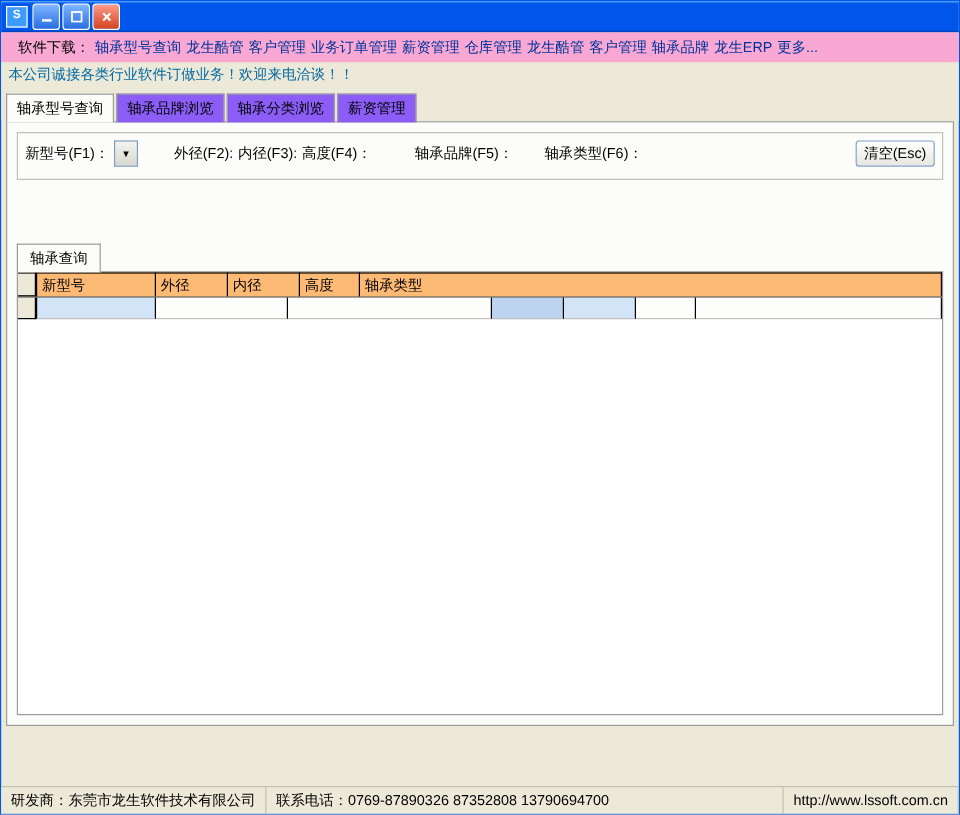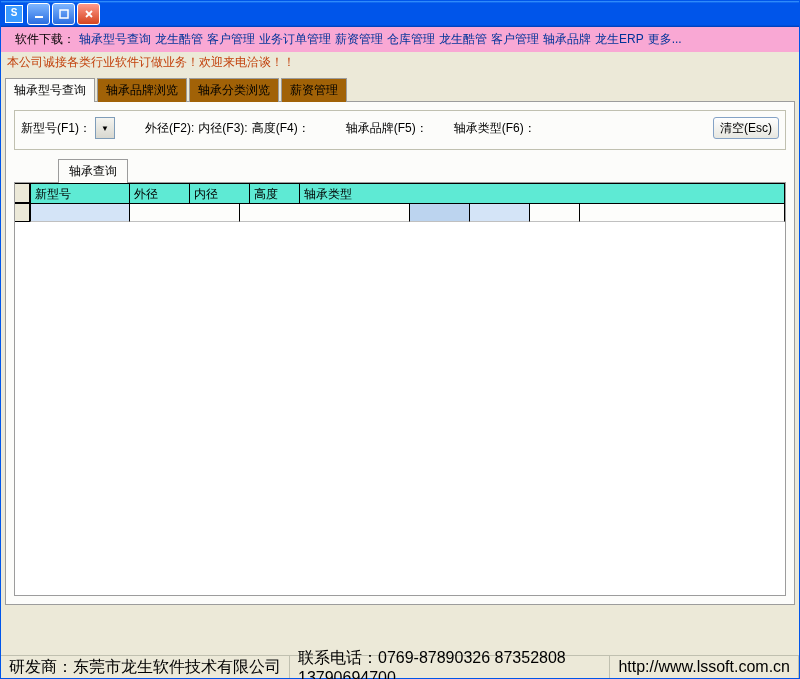--- a/index.html
+++ b/index.html
@@ -9,47 +9,47 @@
   .titlebar .icon{width:16px;height:16px;background:#3c9bff;border:1px solid #fff;margin-right:4px;font-size:10px;line-height:14px;text-align:center;color:#fff;font-weight:bold;}
   .titlebar .title{flex:1;}
   .winbtns{display:flex;gap:2px;padding-right:4px;}
   .winbtn{width:21px;height:20px;border:1px solid #fff;border-radius:3px;display:flex;align-items:center;justify-content:center;font-weight:bold;}
   .winbtn.min,.winbtn.max{background:linear-gradient(to bottom,#7eb6ff,#2a6de0);color:#fff;}
   .winbtn.close{background:linear-gradient(to bottom,#ff9a8a,#d4441f);color:#fff;}
   
   .menubar{background:#f9a8d4;padding:4px 14px;display:flex;gap:4px;color:#003399;white-space:nowrap;}
   .menubar .lead{color:#000;}
   .menubar .item{cursor:default;}
-  .banner{background:#ece9d8;padding:2px 6px 4px 6px;color:#c2410c;}
+  .banner{background:#ece9d8;padding:2px 6px 4px 6px;color:#0369a1;}
   
   .tabs-strip{display:flex;padding:2px 4px 0 4px;background:#ece9d8;}
-  .tab{padding:3px 8px;border:1px solid #9c9c9c;border-bottom:none;margin-right:2px;background:#a16207;position:relative;top:1px;}
+  .tab{padding:3px 8px;border:1px solid #9c9c9c;border-bottom:none;margin-right:2px;background:#8b5cf6;position:relative;top:1px;}
   .tab.active{background:#fcfcfa;z-index:2;}
-  .tabs-body{flex:1;margin:0 4px 4px 4px;border:1px solid #9c9c9c;background:#fcfcfa;display:flex;flex-direction:column;}
+  .tabs-body{flex:1;margin:0 4px 4px 4px;border:1px solid #9c9c9c;background:#fcfcfa;display:flex;flex-direction:column;gap:44px;}
   
   .filter{margin:8px;border:1px solid #c0c0b0;background:#fcfcfa;padding:6px;}
   .filter-row{display:flex;align-items:center;gap:4px;}
   .lbl{white-space:nowrap;}
   .combo-btn{width:18px;height:20px;border:1px solid #7f9db9;background:linear-gradient(to bottom,#f4f4f0,#d8d8d0);display:flex;align-items:center;justify-content:center;font-size:8px;}
   .txt{height:20px;border:1px solid #7f9db9;background:#fff;box-sizing:border-box;font-size:12px;padding:0 2px;}
   .sel{height:20px;border:1px solid #7f9db9;background:#fff;box-sizing:border-box;font-size:12px;}
   .btn{height:22px;border:1px solid #84a2c6;border-radius:3px;background:linear-gradient(to bottom,#fefefe,#e7e7e0);padding:0 6px;font-size:12px;white-space:nowrap;}
   .btncol{display:flex;flex-direction:column;gap:4px;margin-left:auto;}
   
   .inner-area{flex:1;margin:0 8px 8px 8px;display:flex;flex-direction:column;}
-  .inner-tabs{display:flex;margin-left:44px;}
+  .inner-tabs{display:flex;}
   .inner-tab{padding:3px 10px;border:1px solid #9c9c9c;border-bottom:none;background:#fcfcfa;position:relative;top:1px;}
   .grid-wrap{flex:1;border:1px solid #9c9c9c;background:#fff;display:flex;flex-direction:column;}
   .grid-head{display:flex;border-bottom:1px solid #000;height:20px;}
-  .gh{border-right:1px solid #000;border-top:1px solid #000;box-sizing:border-box;padding:2px 4px;background:#5eead4;overflow:hidden;white-space:nowrap;}
+  .gh{border-right:1px solid #000;border-top:1px solid #000;box-sizing:border-box;padding:2px 4px;background:#fdba74;overflow:hidden;white-space:nowrap;}
   .grid-row{display:flex;height:18px;}
   .gc{border-right:1px solid #000;border-bottom:1px solid #c0c0c0;box-sizing:border-box;}
   .rowhead{width:14px;border-right:1px solid #000;border-bottom:1px solid #000;background:#ece9d8;}
   
-  .status{height:22px;background:#ece9d8;border-top:1px solid #c0c0b0;display:flex;align-items:center;font-size:16px;margin-top:46px;}
+  .status{height:22px;background:#ece9d8;border-top:1px solid #c0c0b0;display:flex;align-items:center;font-size:12px;margin-top:46px;}
   .status .cell{padding:0 8px;border-right:1px solid #c0c0b0;height:100%;display:flex;align-items:center;}
   .status .flex{flex:1;}
 </style>
 </head>
 <body>
 
 <div class="window">
 
   <div class="titlebar">
     <div class="icon">S</div>

